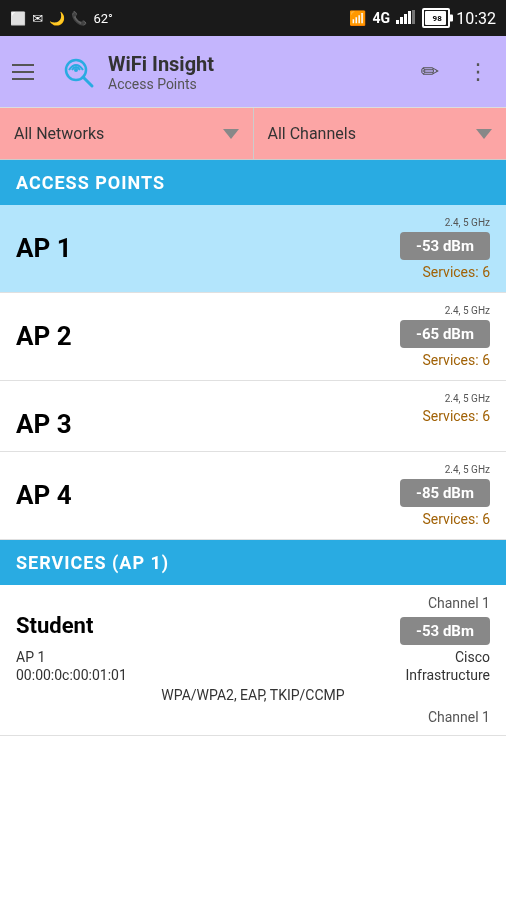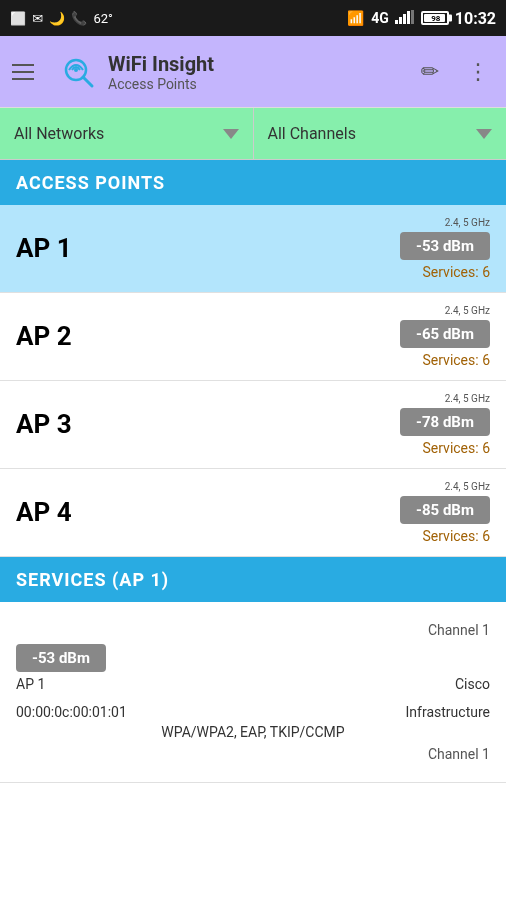--- a/index.html
+++ b/index.html
@@ -35,21 +35,21 @@
       font-weight: bold;
     }
     .status-icon {
       display: inline-block;
       color: #fff;
     }
     .battery-icon {
       border: 2px solid #fff;
       border-radius: 2px;
       width: 28px;
-      height: 14px;
+      height: 20px;
       display: inline-flex;
       align-items: center;
       padding: 1px;
       position: relative;
     }
     .battery-icon::after {
       content: '';
       position: absolute;
       right: -5px;
       top: 50%;
@@ -136,21 +136,21 @@
       display: flex;
       align-items: center;
       justify-content: center;
       cursor: pointer;
       color: #555;
       font-size: 22px;
     }
 
     
     .filter-row {
-      background: #86efac;
+      background: #fca5a5;
       height: 52px;
       display: flex;
       align-items: center;
       border-bottom: 1px solid #ccc;
     }
     .filter-btn {
       flex: 1;
       height: 100%;
       display: flex;
       align-items: center;
@@ -223,21 +223,21 @@
       min-width: 90px;
       text-align: center;
     }
     .ap-services {
       font-size: 14px;
       color: #a16207;
     }
 
     
     .services-item {
-      padding: 20px 16px;
+      padding: 10px 16px;
       border-bottom: 1px solid #e0e0e0;
       background: #fff;
     }
     .service-channel {
       font-size: 14px;
       color: #555;
     }
     .service-name {
       font-size: 22px;
       font-weight: bold;
@@ -321,21 +321,21 @@
         <rect x="12" y="1" width="3" height="13" fill="white"></rect>
         <rect x="16" y="0" width="3" height="14" fill="white" opacity="0.4"></rect>
       </svg>
     </span>
 
     <div class="battery-icon">
       <div class="battery-fill"></div>
       <span class="battery-label">98</span>
     </div>
 
-    <span style="font-size:16px; font-weight:bold;">10:32</span>
+    <span style="font-size:16px; font-weight:normal;">10:32</span>
   </div>
 </div>
 
 <div class="app-bar">
   <div class="hamburger-btn">
     <span></span>
     <span></span>
     <span></span>
   </div>
   <div class="app-icon">
@@ -387,21 +387,20 @@
     <span class="ap-freq">2.4, 5 GHz</span>
     <div class="ap-dbm-badge">-65 dBm</div>
     <span class="ap-services">Services:  6</span>
   </div>
 </div>
 
 <div class="ap-item">
   <div class="ap-name">AP 3</div>
   <div class="ap-right">
     <span class="ap-freq">2.4, 5 GHz</span>
-    <div class="ap-dbm-badge">-78 dBm</div>
     <span class="ap-services">Services:  6</span>
   </div>
 </div>
 
 <div class="ap-item">
   <div class="ap-name">AP 4</div>
   <div class="ap-right">
     <span class="ap-freq">2.4, 5 GHz</span>
     <div class="ap-dbm-badge">-85 dBm</div>
     <span class="ap-services">Services:  6</span>
@@ -413,29 +412,30 @@
 </div>
 
 <div class="services-item">
 
   <div style="display:flex; justify-content:space-between; align-items:flex-start;">
     <div></div>
     <span class="service-channel">Channel 1</span>
   </div>
 
   <div style="display:flex; justify-content:space-between; align-items:flex-start; margin-top:2px;">
+    <span class="service-name">Student</span>
     <div class="service-dbm-badge">-53 dBm</div>
   </div>
 
   <div class="service-detail-row" style="margin-top:4px;">
     <span class="service-ap">AP 1</span>
     <span class="service-vendor">Cisco</span>
   </div>
 
-  <div class="service-detail-row" style="margin-top:12px;">
+  <div class="service-detail-row" style="margin-top:2px;">
     <span class="service-mac">00:00:0c:00:01:01</span>
     <span class="service-infra">Infrastructure</span>
   </div>
 
   <div style="display:flex; justify-content:center; margin-top:2px;">
     <span class="service-security">WPA/WPA2, EAP, TKIP/CCMP</span>
   </div>
 
   <div class="service-channel2-row">
     <span class="service-channel2">Channel 1</span>

